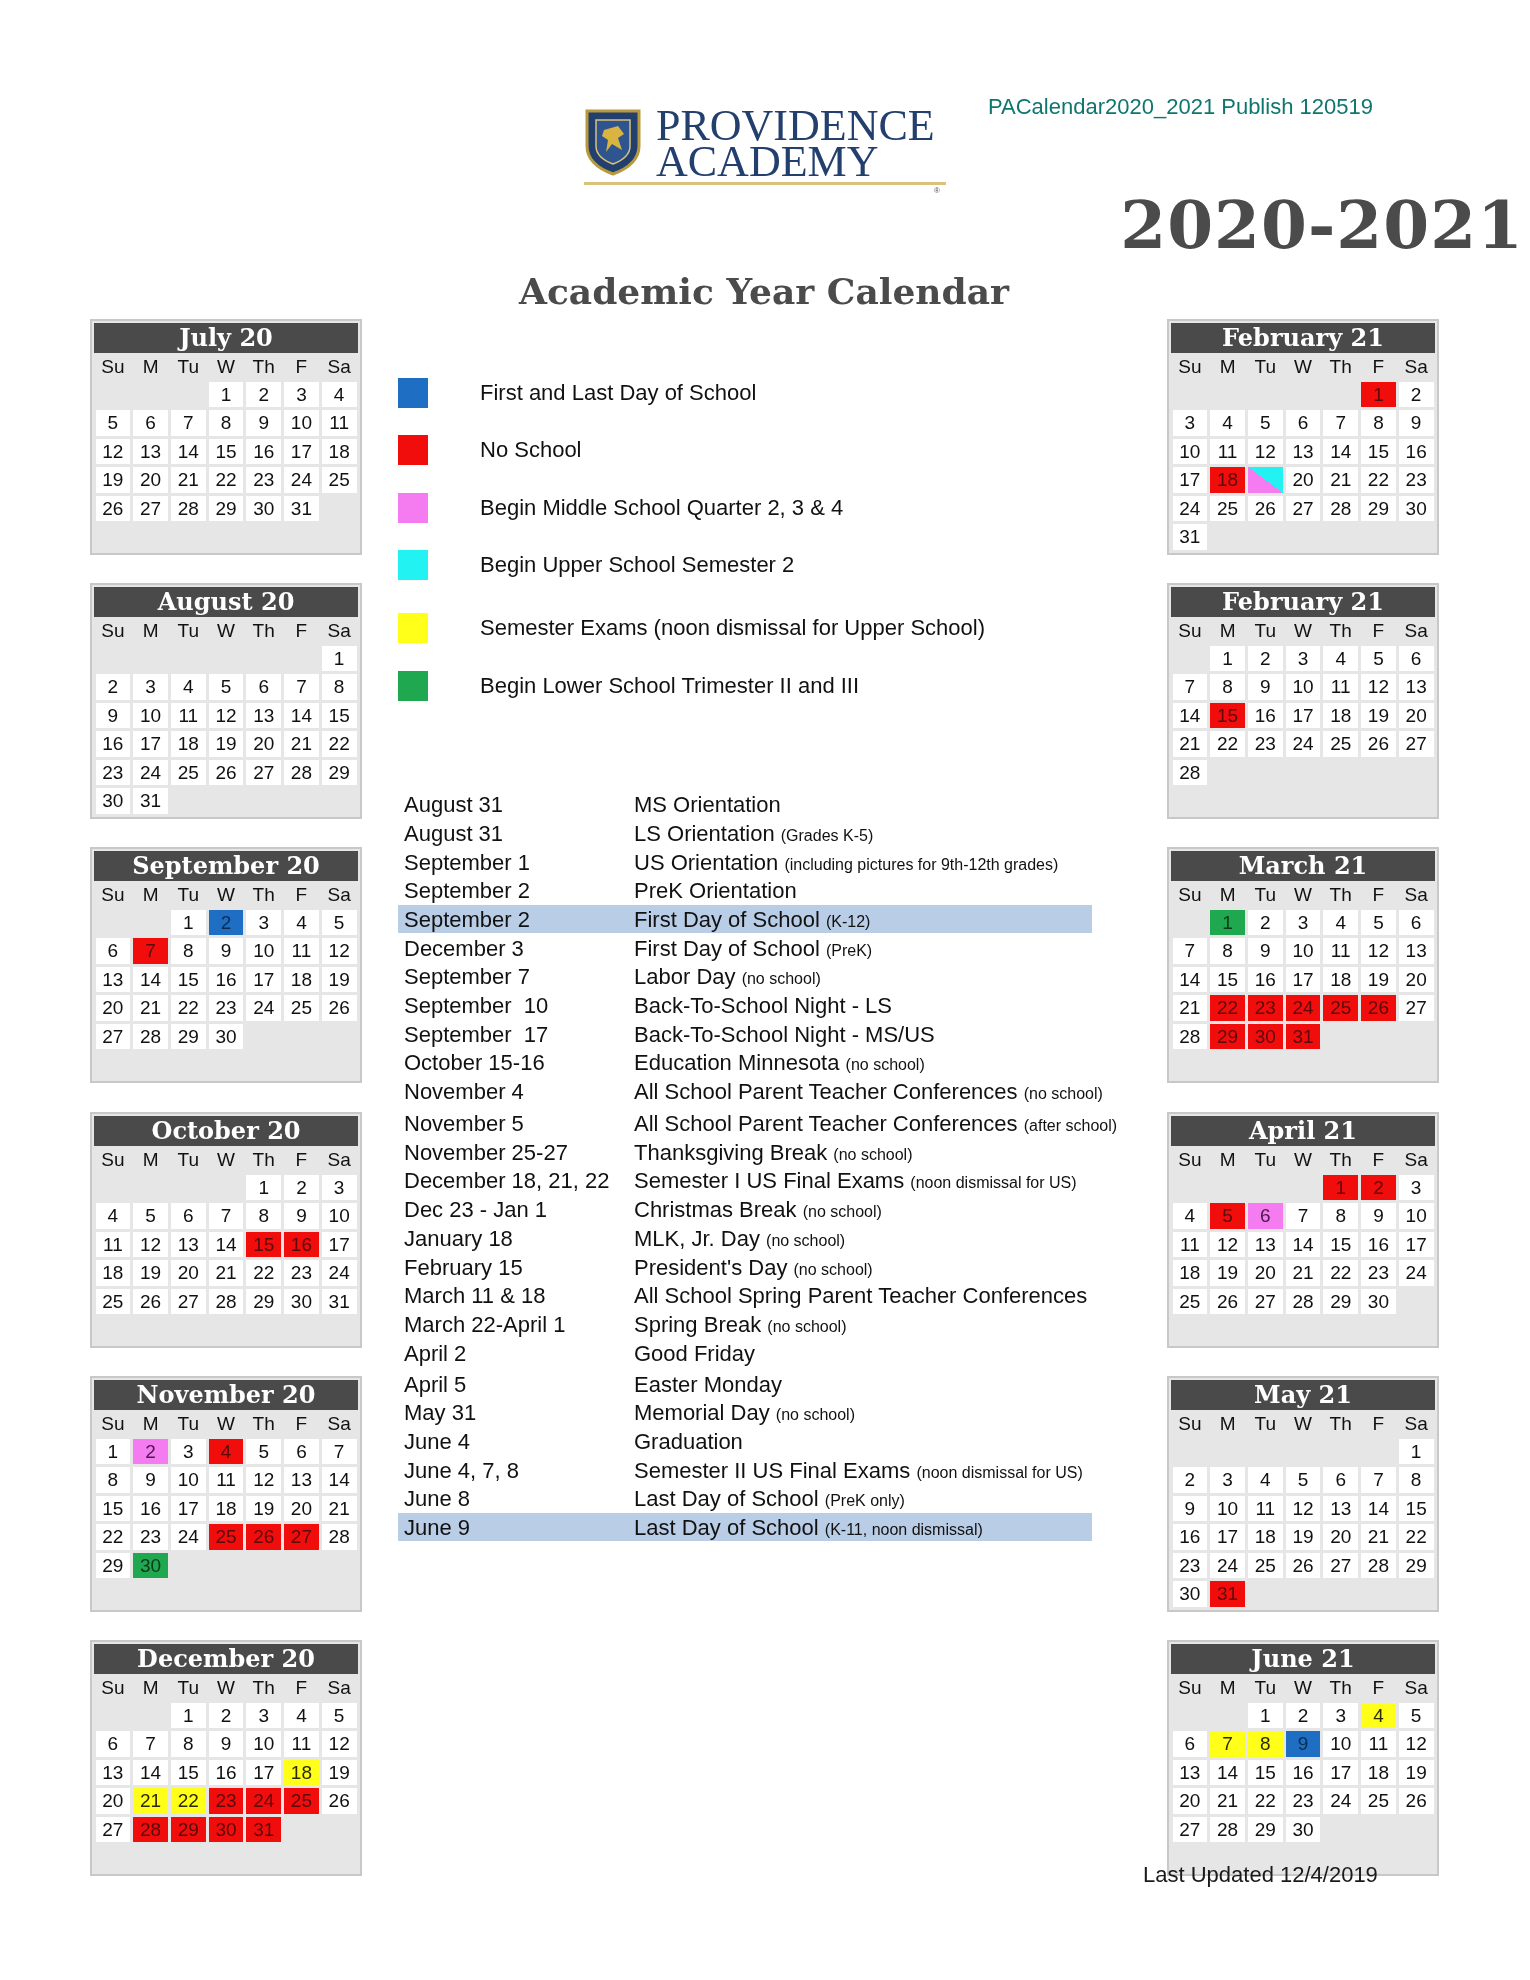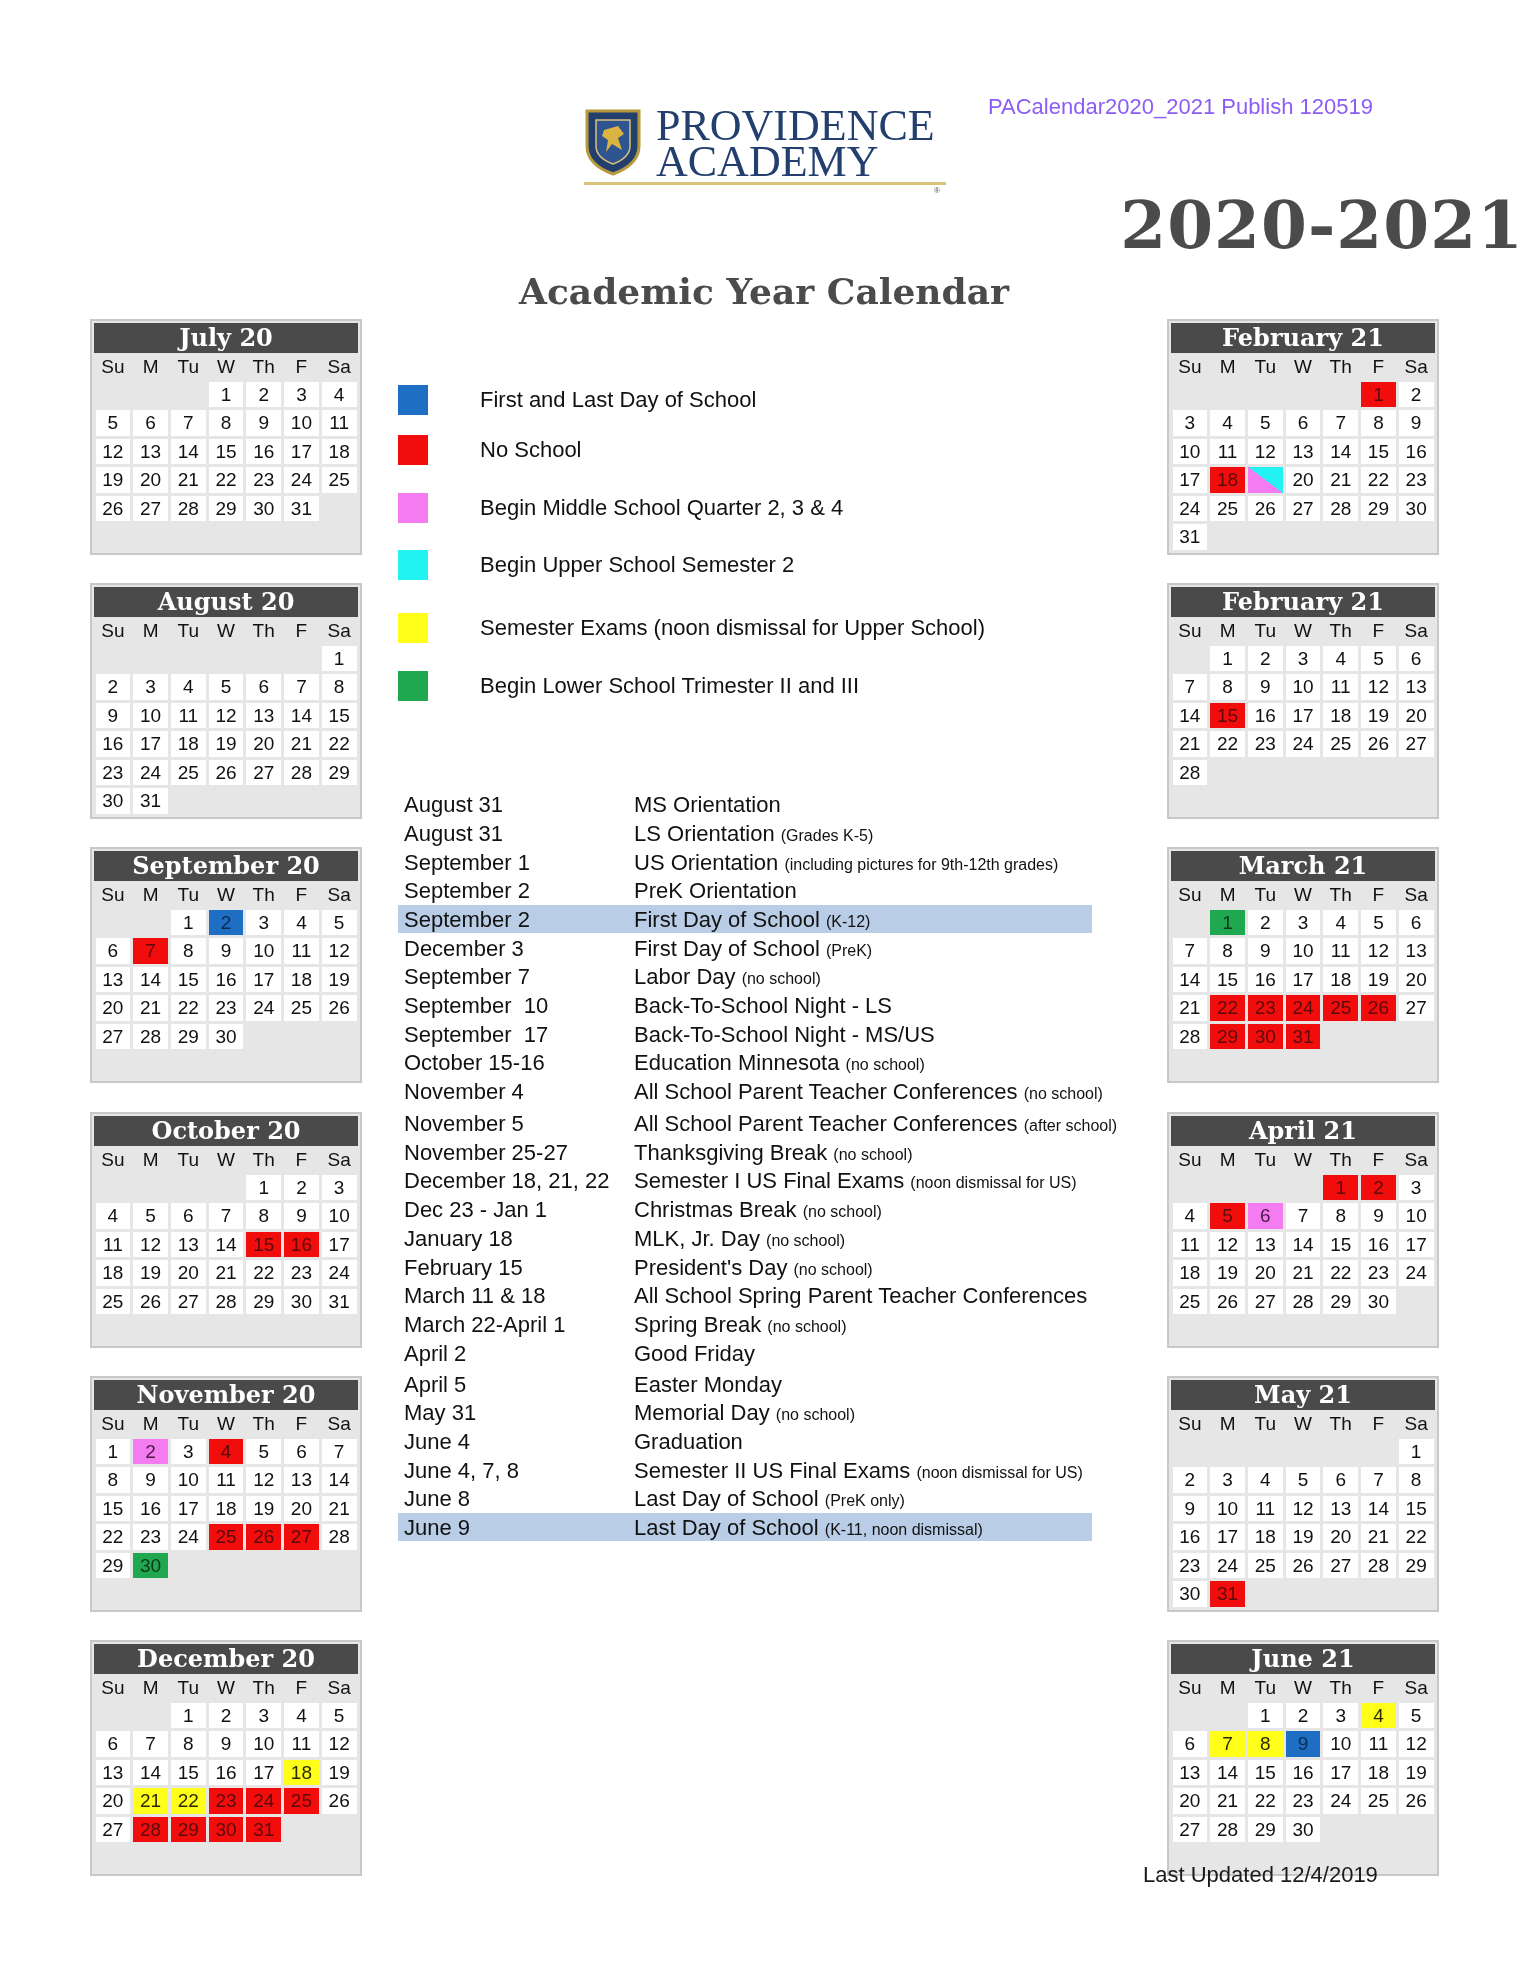--- a/index.html
+++ b/index.html
@@ -1,19 +1,19 @@
 <!DOCTYPE html>
 <html><head>
 <meta charset="utf-8">
 <style>
   * { box-sizing: border-box; margin: 0; padding: 0; }
   html, body { width: 1530px; height: 1980px; background: #ffffff; overflow: hidden; }
   body { position: relative; font-family: "Liberation Sans", sans-serif; color: #111; }
 
-  .publish { position: absolute; left: 988px; top: 94px; font-size: 22px; color: #8b5cf6; }
+  .publish { position: absolute; left: 988px; top: 94px; font-size: 22px; color: #0f766e; }
 
   .logo { position: absolute; left: 584px; top: 106px; width: 370px; height: 80px; }
   .shield { position: absolute; left: 0; top: 2px; width: 58px; height: 68px; }
   .logo-word1 { position: absolute; left: 72px; top: 0px; font-family: "Liberation Serif", serif; color: #233f6e; font-size: 44px; letter-spacing: 0px; line-height: 40px; }
   .logo-word2 { position: absolute; left: 72px; top: 36px; font-family: "Liberation Serif", serif; color: #233f6e; font-size: 44px; line-height: 40px; }
   .logo-rule { position: absolute; left: 0px; top: 76px; width: 362px; height: 3px; background: #d9c27a; }
   .logo-reg { position: absolute; left: 350px; top: 80px; font-size: 8px; color: #555; }
 
   .year-title { position: absolute; left: 0; width: 1530px; top: 186px; text-align: right; font-family: "DejaVu Serif", serif; font-weight: bold; font-size: 66px; color: #4b4b4b; letter-spacing: 1px; }
   .year-title span { position: relative; left: -6px; }
@@ -738,21 +738,21 @@
       <div class="cell empty"></div>
       <div class="cell empty"></div>
       <div class="cell empty"></div>
       <div class="cell empty"></div>
       <div class="cell empty"></div>
       <div class="cell empty"></div>
     </div>
   </div>
 
 <div class="legend">
-  <div class="legend-item" style="top:7px;padding-left:15px;">
+  <div class="legend-item" style="top:0px;padding-left:15px;">
     <span class="swatch" style="background:#1e6fc4;"></span>
     <span class="legend-label">First and Last Day of School</span>
   </div>
   <div class="legend-item" style="top:57px;">
     <span class="swatch" style="background:#f20d0d;"></span>
     <span class="legend-label">No School</span>
   </div>
   <div class="legend-item" style="top:115px;">
     <span class="swatch" style="background:#f47cf0;"></span>
     <span class="legend-label">Begin Middle School Quarter 2, 3 &amp; 4</span>

